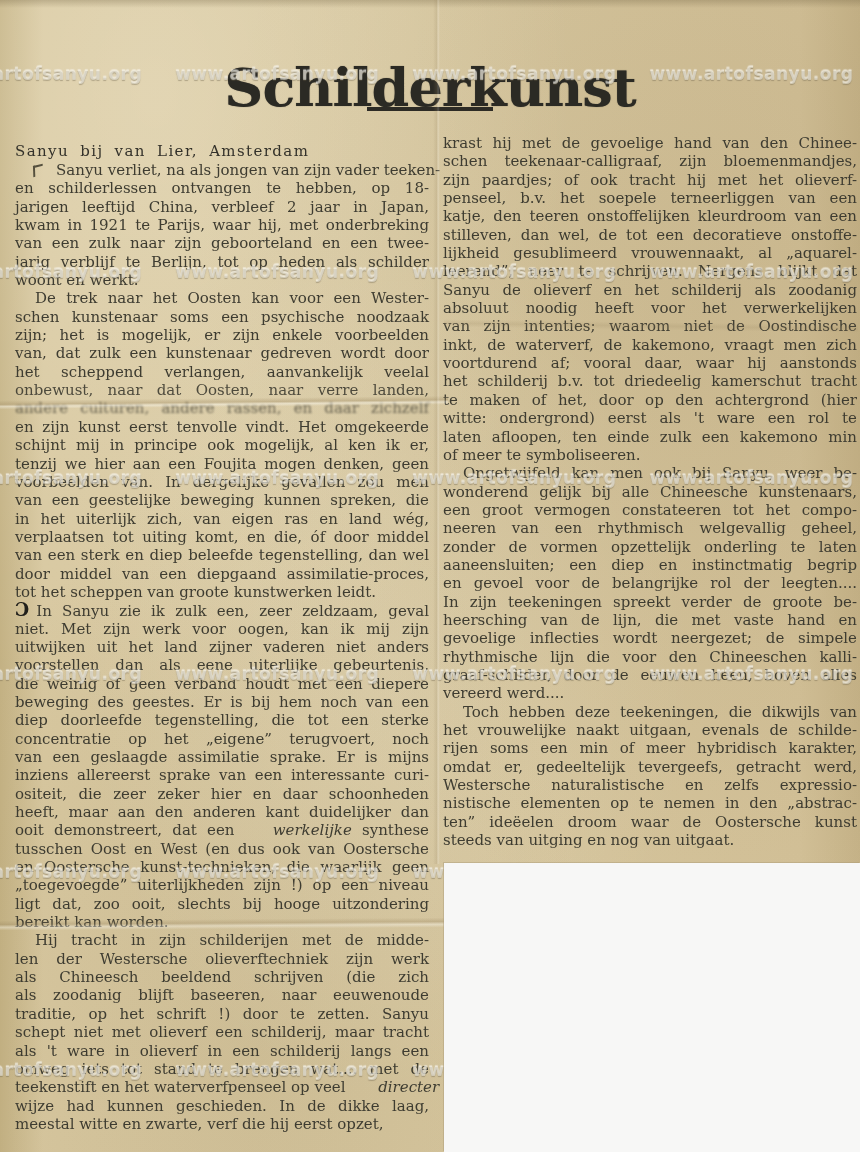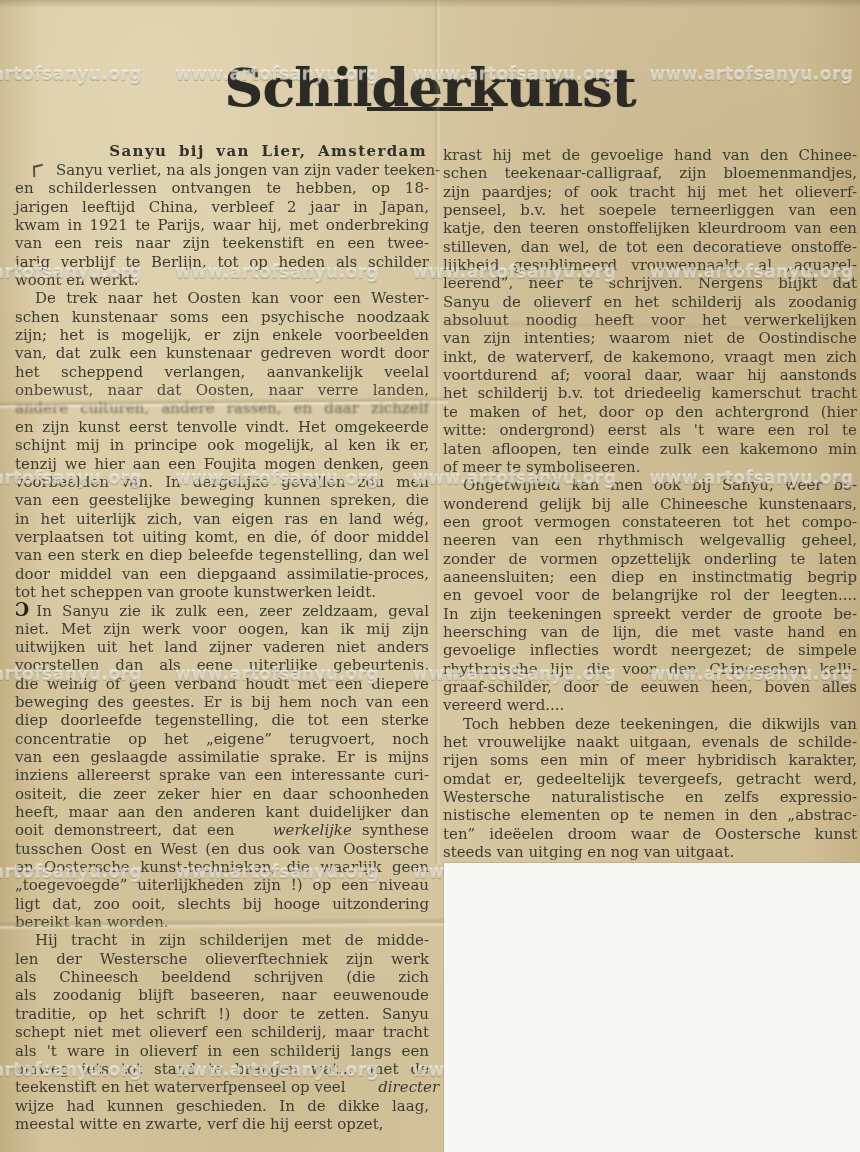--- a/index.html
+++ b/index.html
@@ -36,24 +36,24 @@
     text-align:center;font-weight:bold;font-size:53px;line-height:66px;
     letter-spacing:-1px;color:#2b2a24;
     text-shadow:0 0 1px rgba(43,42,36,.6);
     transform:scaleX(1.02);
   }
   .rule{position:absolute;left:367px;top:107px;width:126px;height:4px;background:#2d2b25;z-index:2;}
 
   
   .col{position:absolute;z-index:2;color:#3e3c31;font-size:15px;line-height:18.35px;}
   .col-left{left:15px;top:142px;width:414px;}
-  .col-right{left:443px;top:146px;width:414px;}
+  .col-right{left:443px;top:134px;width:414px;}
   .subhead{
-    font-weight:bold;font-size:15px;letter-spacing:1.4px;word-spacing:5px;
-    text-align:right;padding-right:2px;color:#33312a;height:19px;
+    font-weight:normal;font-size:15px;letter-spacing:1.4px;word-spacing:5px;
+    padding-right:2px;color:#33312a;height:19px;
   }
   .line{position:relative;text-align:justify;text-align-last:justify;white-space:nowrap;height:18.35px;}
   .line.last{text-align-last:left;}
   .para.indent .line:first-child{text-indent:20px;}
   
   [data-name="column-left-paragraphs"] .para:nth-child(2) .line:nth-child(7){
     filter:blur(1.2px);opacity:.72;}
   [data-name="column-left-paragraphs"] .para:nth-child(2) .line:nth-child(6){opacity:.9;}
   i{font-style:italic;margin-left:28px;}
 
@@ -91,21 +91,21 @@
     <div class="rule" data-name="title-divider"></div>
 
     <div class="col col-left" data-name="column-left">
       <div class="subhead" data-name="article-subheading">Sanyu bij van Lier, Amsterdam</div>
       <div data-name="column-left-paragraphs">
           <div class="para indent" data-name="paragraph">
             <div class="line" data-name="text-line"><span class="pmark-flag" data-name="flag-annotation-mark"></span><span>Sanyu verliet, na als jongen van zijn vader teeken-</span></div>
             <div class="line" data-name="text-line"><span>en schilderlessen ontvangen te hebben, op 18-</span></div>
             <div class="line" data-name="text-line"><span>jarigen leeftijd China, verbleef 2 jaar in Japan,</span></div>
             <div class="line" data-name="text-line"><span>kwam in 1921 te Parijs, waar hij, met onderbreking</span></div>
-            <div class="line" data-name="text-line"><span>van een reis naar zijn teekenstift en een twee-</span></div>
+            <div class="line" data-name="text-line"><span>van een zulk naar zijn geboorteland en een twee-</span></div>
             <div class="line" data-name="text-line"><span>jarig verblijf te Berlijn, tot op heden als schilder</span></div>
             <div class="line last" data-name="text-line"><span>woont en werkt.</span></div>
           </div>
           <div class="para indent" data-name="paragraph">
             <div class="line" data-name="text-line"><span>De trek naar het Oosten kan voor een Wester-</span></div>
             <div class="line" data-name="text-line"><span>schen kunstenaar soms een psychische noodzaak</span></div>
             <div class="line" data-name="text-line"><span>zijn; het is mogelijk, er zijn enkele voorbeelden</span></div>
             <div class="line" data-name="text-line"><span>van, dat zulk een kunstenaar gedreven wordt door</span></div>
             <div class="line" data-name="text-line"><span>het scheppend verlangen, aanvankelijk veelal</span></div>
             <div class="line" data-name="text-line"><span>onbewust, naar dat Oosten, naar verre landen,</span></div>

